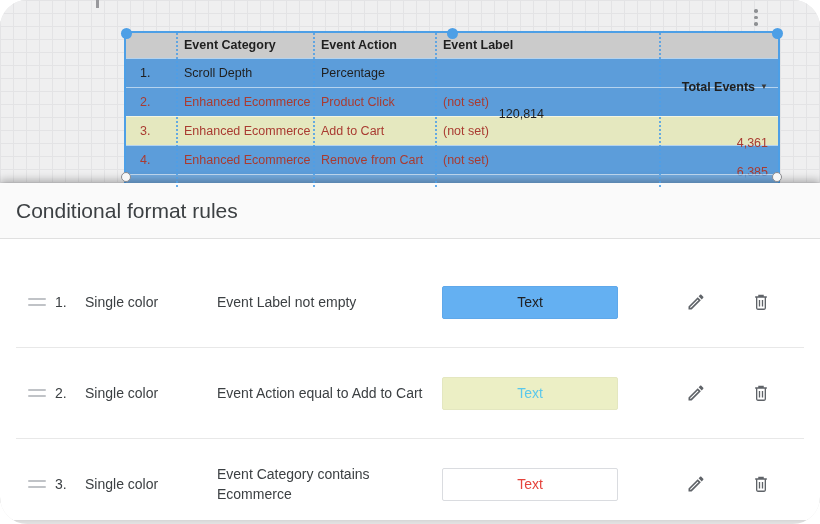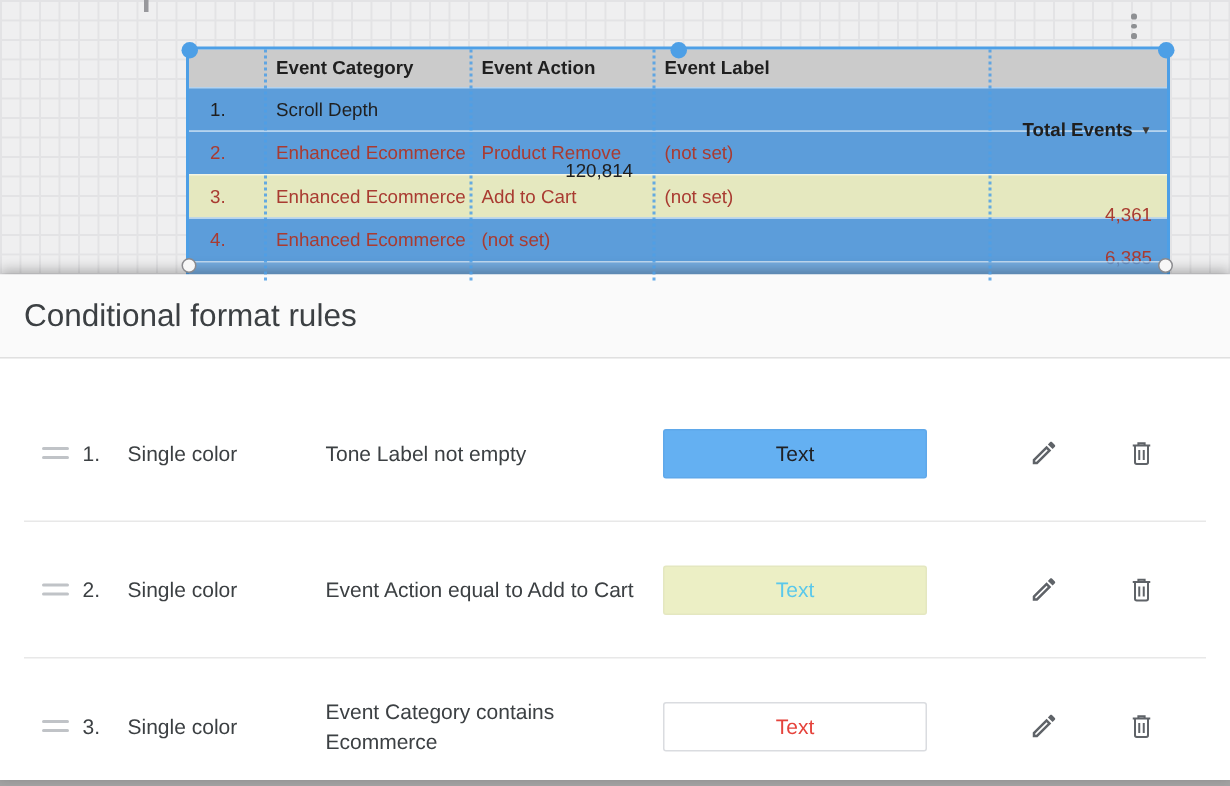--- a/index.html
+++ b/index.html
@@ -1,17 +1,17 @@
 <!DOCTYPE html>
 <html><head>
 <meta charset="utf-8">
 <style>
   html,body{margin:0;padding:0;}
   body{font-family:"Liberation Sans", sans-serif; -webkit-font-smoothing:antialiased;}
-  .app{position:relative;width:820px;height:524px;overflow:hidden;background:#a3a3a3;}
+  .app{position:relative;width:820px;height:524px;overflow:hidden;background:#e5e5e5;border-radius:27px;}
 
   
   .canvas{
     position:absolute;left:0;top:0;width:820px;height:188px;overflow:hidden;
     background-color:#EFEFF0;
     background-image:
       linear-gradient(#E3E3E5 1px, transparent 1px),
       linear-gradient(90deg,#E3E3E5 1px, transparent 1px);
     background-size:13px 13px;
   }
@@ -77,42 +77,44 @@
         <div class="c0"></div>
         <div class="c1">Event Category</div>
         <div class="c2">Event Action</div>
         <div class="c3">Event Label</div>
         <div class="c4"><span>Total Events</span><span class="sort-arrow">▼</span></div>
       </div>
 
       <div class="trow" style="background-color: rgb(92, 157, 218); color: rgb(31, 31, 31);">
         <div class="c0">1.</div>
         <div class="c1">Scroll Depth</div>
+        <div class="c2">Percentage</div>
         <div class="c4">120,814</div>
       </div>
 
       <div class="trow" style="background-color: rgb(92, 157, 218); color: rgb(169, 59, 49);">
         <div class="c0">2.</div>
         <div class="c1">Enhanced Ecommerce</div>
-        <div class="c2">Product Remove</div>
+        <div class="c2">Product Click</div>
         <div class="c3">(not set)</div>
         <div class="c4">4,361</div>
       </div>
 
       <div class="trow" style="background-color: rgb(229, 232, 191); color: rgb(169, 59, 49);">
         <div class="c0">3.</div>
         <div class="c1">Enhanced Ecommerce</div>
         <div class="c2">Add to Cart</div>
         <div class="c3">(not set)</div>
         <div class="c4">6,385</div>
       </div>
 
       <div class="trow" style="background-color: rgb(92, 157, 218); color: rgb(169, 59, 49);">
         <div class="c0">4.</div>
         <div class="c1">Enhanced Ecommerce</div>
+        <div class="c2">Remove from Cart</div>
         <div class="c3">(not set)</div>
         <div class="c4">1,866</div>
       </div>
 
       <div class="trow row-faded" style="background-color: rgb(92, 157, 218); color: rgb(169, 59, 49);">
         <div class="c0">5.</div>
         <div class="c1">Enhanced Ecommerce</div>
         <div class="c2">Quickview Click</div>
         <div class="c3">Android Tone Hoodie Black</div>
         <div class="c4">1,320</div>
@@ -138,21 +140,21 @@
 
     <div class="rules-list">
 
       <div class="rule-row">
         <div class="drag-handle">
             <span></span>
             <span></span>
           </div>
         <div class="rule-num">1.</div>
         <div class="rule-type">Single color</div>
-        <div class="rule-cond">Tone Label not empty</div>
+        <div class="rule-cond">Event Label not empty</div>
         <div class="swatch" style="background-color: rgb(100, 176, 242); color: rgb(32, 33, 36); border-color: rgb(95, 168, 234);">Text</div>
         <button class="icon-btn btn-edit">
           <svg width="20" height="20" viewBox="0 0 24 24">
               <path fill="#5F6368" d="M14.06 9.02l.92.92L5.92 19H5v-.92l9.06-9.06M17.66 3c-.25 0-.51.1-.7.29l-1.83 1.83 3.75 3.75 1.83-1.83c.39-.39.39-1.02 0-1.41l-2.34-2.34c-.2-.2-.45-.29-.71-.29zm-3.6 3.19L3 17.25V21h3.75L17.81 9.94l-3.75-3.75z"></path>
             </svg>
         </button>
         <button class="icon-btn btn-delete">
           <svg width="20" height="20" viewBox="0 0 24 24" fill="none" stroke="#5F6368" stroke-width="1.6">
               <path d="M5 6h14M9.5 6V4.2h5V6M6.8 6v13.3a1.4 1.4 0 0 0 1.4 1.4h7.6a1.4 1.4 0 0 0 1.4-1.4V6M10.2 9.5v8M13.8 9.5v8"></path>
             </svg>

